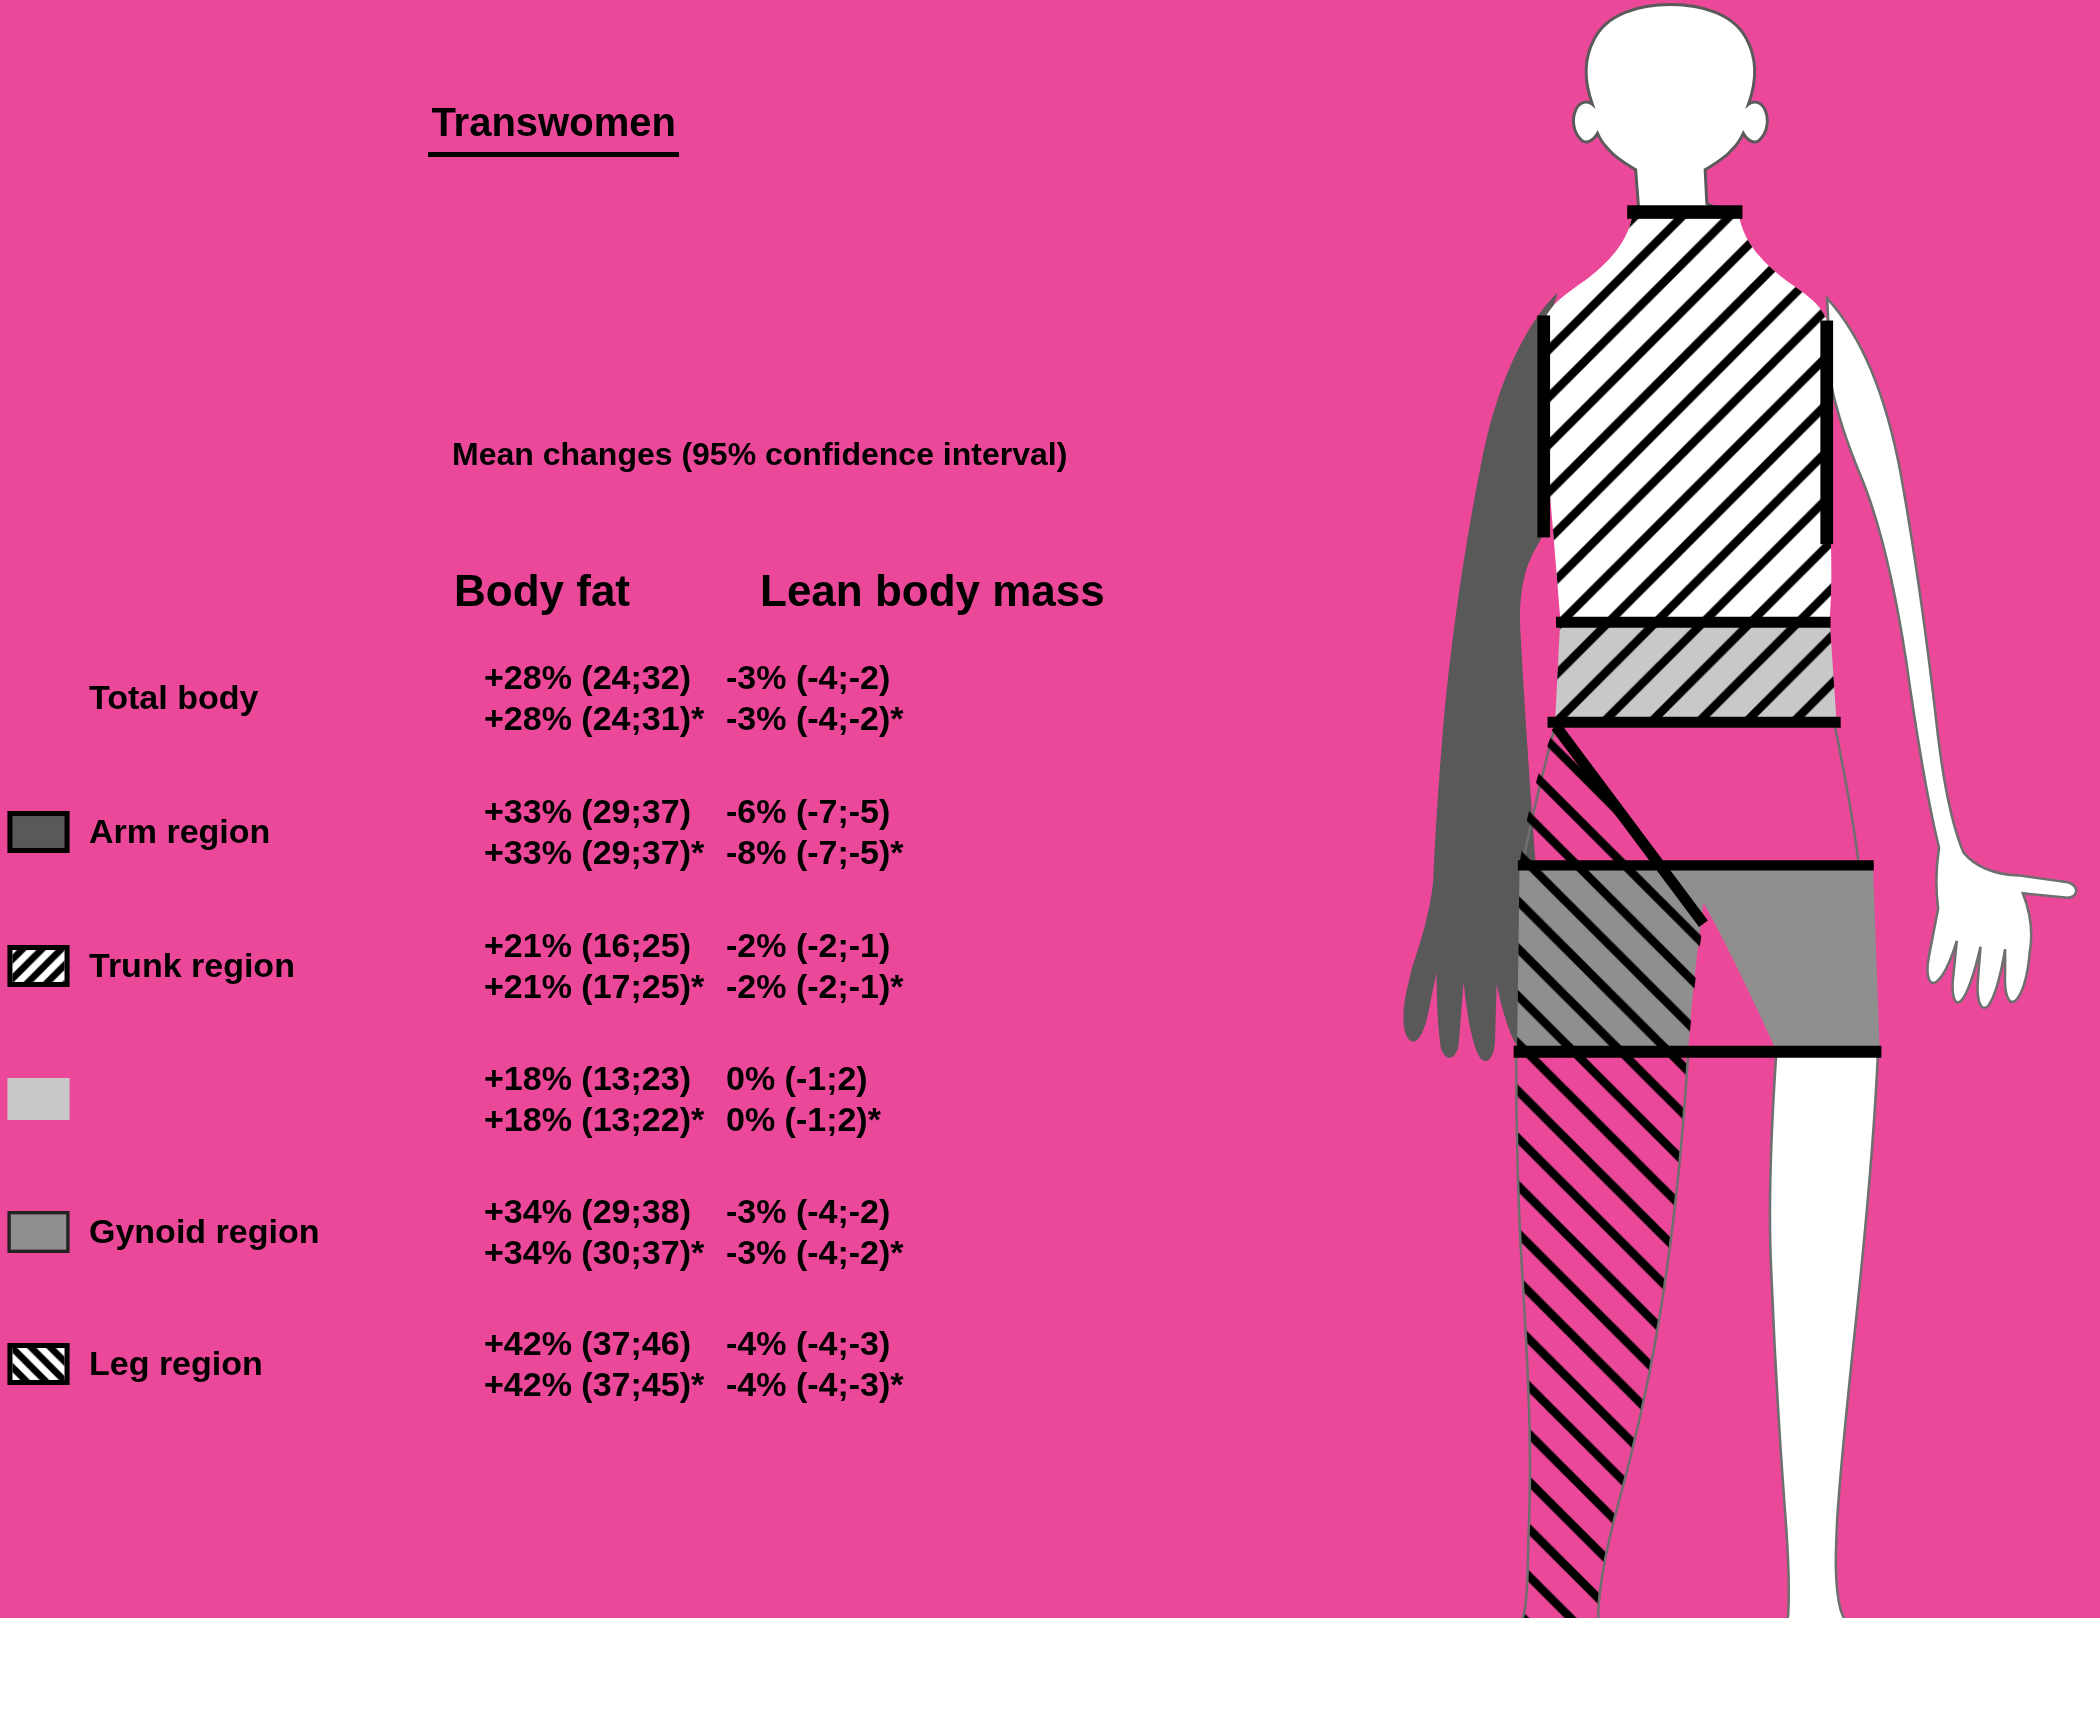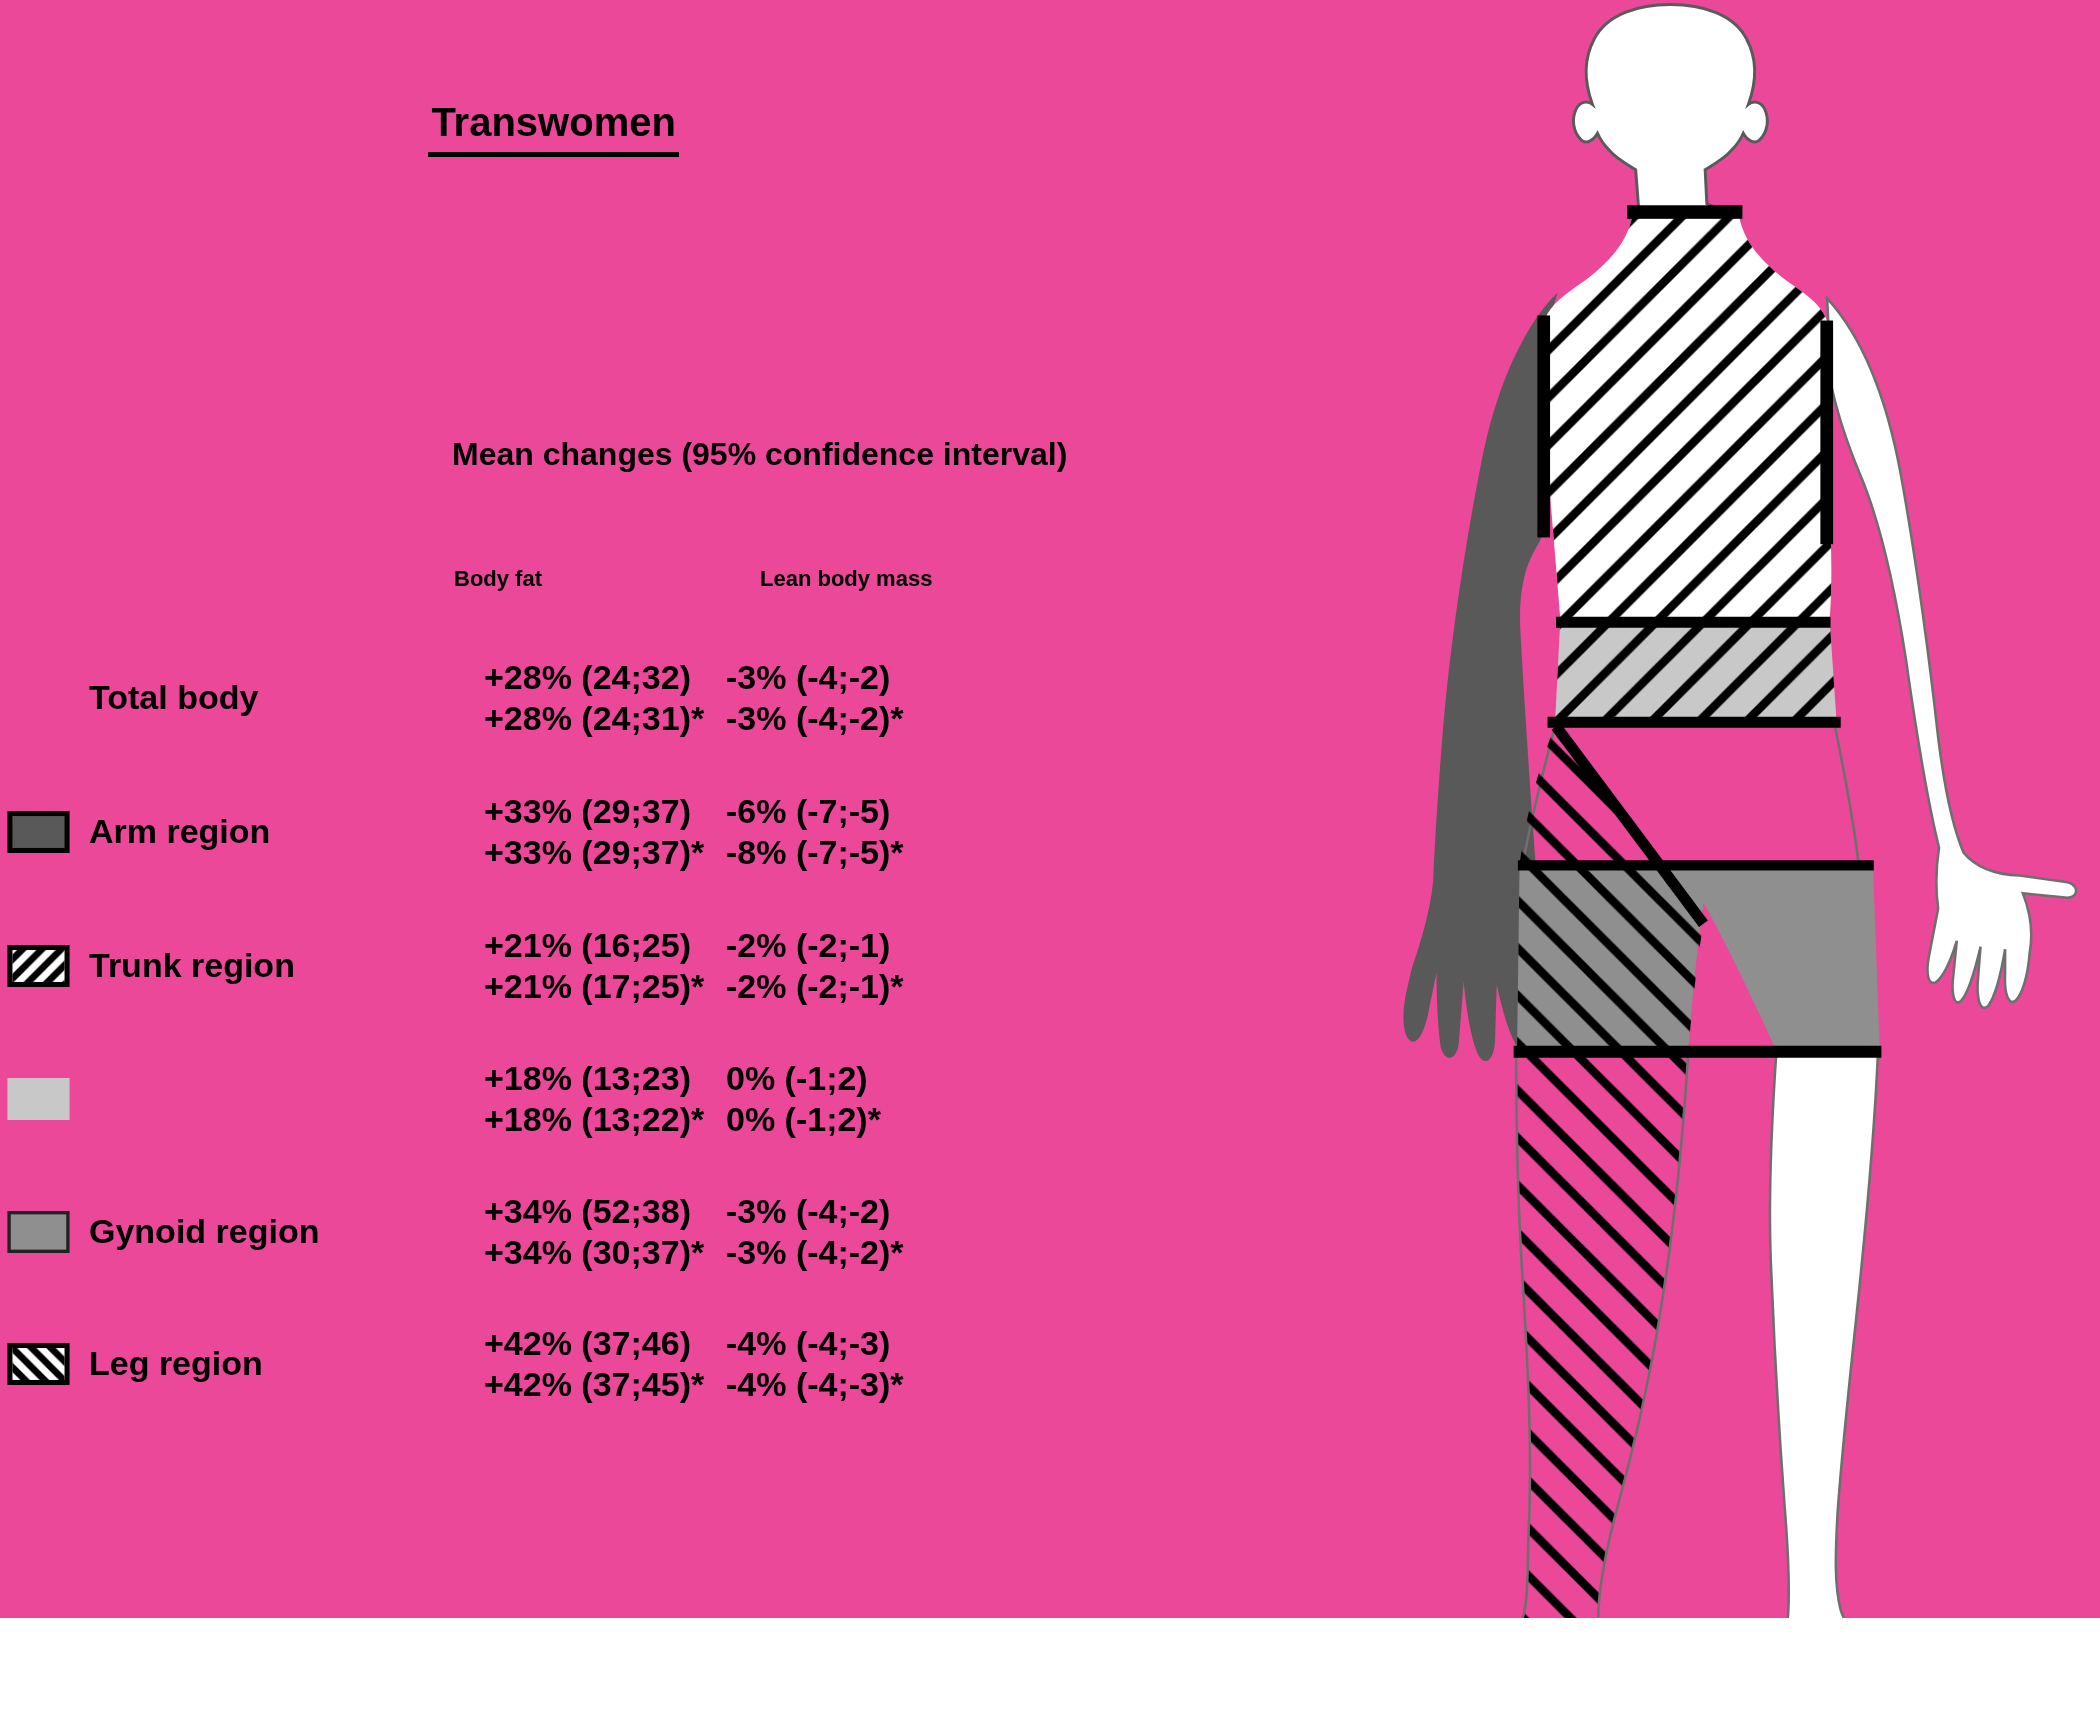--- a/index.html
+++ b/index.html
@@ -1,21 +1,21 @@
 <!DOCTYPE html>
 <html style="font-size:13.6px"><head>
 <meta charset="utf-8">
 <style>
   html,body{margin:0;padding:0;background:#fff;}
   .canvas{position:relative;width:2100px;height:1618px;background:#ec4899;overflow:hidden;
           font-family:"Liberation Sans", sans-serif;color:#000;}
   .title{position:absolute;left:428px;top:100px;font-size:40px;font-weight:bold;
          border-bottom:5.1px solid #000;padding:0 3.4px 6.8px 3.4px;}
   .hdr{position:absolute;left:452px;top:436px;font-size:32px;font-weight:bold;}
-  .colhdr{position:absolute;top:566px;font-size:22px;font-weight:bold;}
+  .colhdr{position:absolute;top:566px;font-size:44px;font-weight:bold;}
   .colhdr.fat{left:454px;}
   .colhdr.lean{left:760px;}
   .trow{position:absolute;left:0;width:1051px;height:83px;}
   .c-label{position:absolute;left:89px;top:0;height:81px;display:flex;align-items:center;
            font-size:34px;font-weight:bold;white-space:nowrap;}
   .c-fat,.c-lean{position:absolute;top:0;font-size:34px;font-weight:bold;line-height:41px;white-space:nowrap;}
   .c-fat{left:484px;}
   .c-lean{left:726px;}
   .c-swatch{position:absolute;left:6.8px;top:19.5px;width:63px;height:42px;}
   .c-swatch svg{display:block;}
@@ -113,21 +113,21 @@
   </div>
 
   <div class="trow" style="top:1191px">
     <div class="c-swatch">
       <svg width="63" height="42" viewBox="0 0 74 50">
           <rect x="2" y="2" width="70" height="46" stroke="#222" stroke-width="4" fill="#8f8f8f"></rect>
         </svg>
     </div>
     <div class="c-label">Gynoid region</div>
     <div class="c-fat">
-      <div>+34% (52;38)</div>
+      <div>+34% (29;38)</div>
       <div>+34% (30;37)*</div>
     </div>
     <div class="c-lean">
       <div>-3% (-4;-2)</div>
       <div>-3% (-4;-2)*</div>
     </div>
   </div>
 
   <div class="trow" style="top:1323px">
     <div class="c-swatch">

